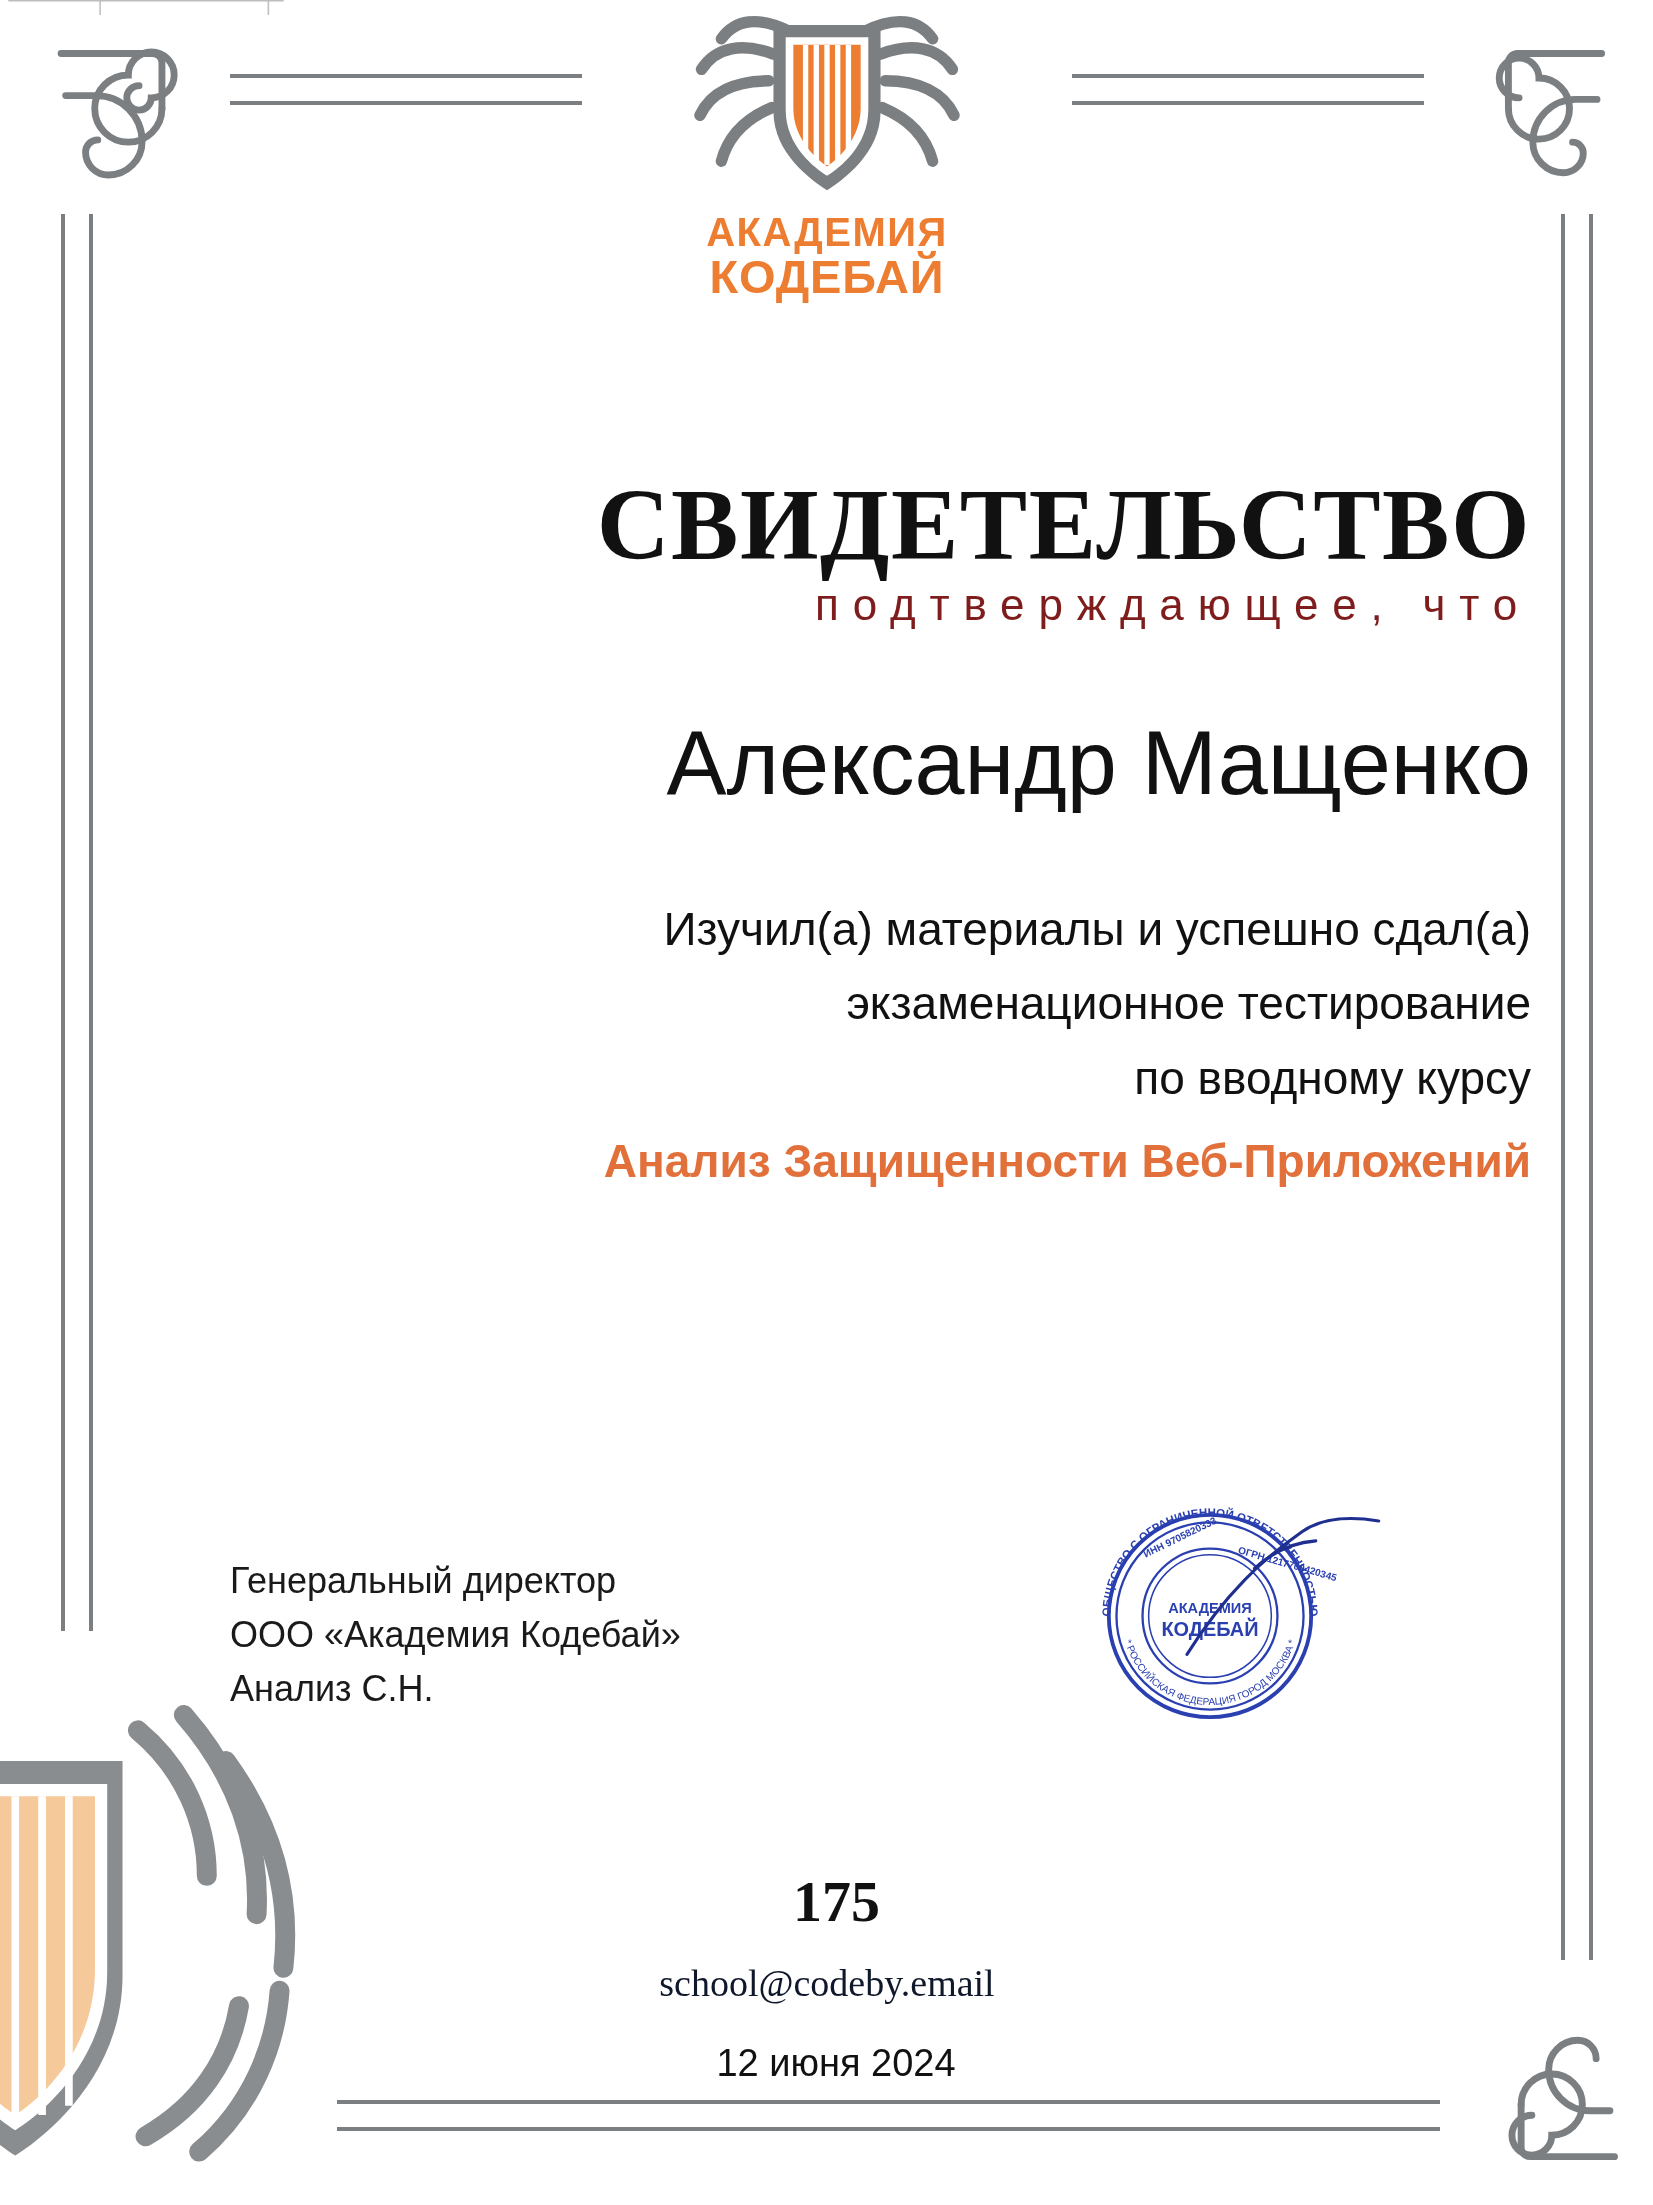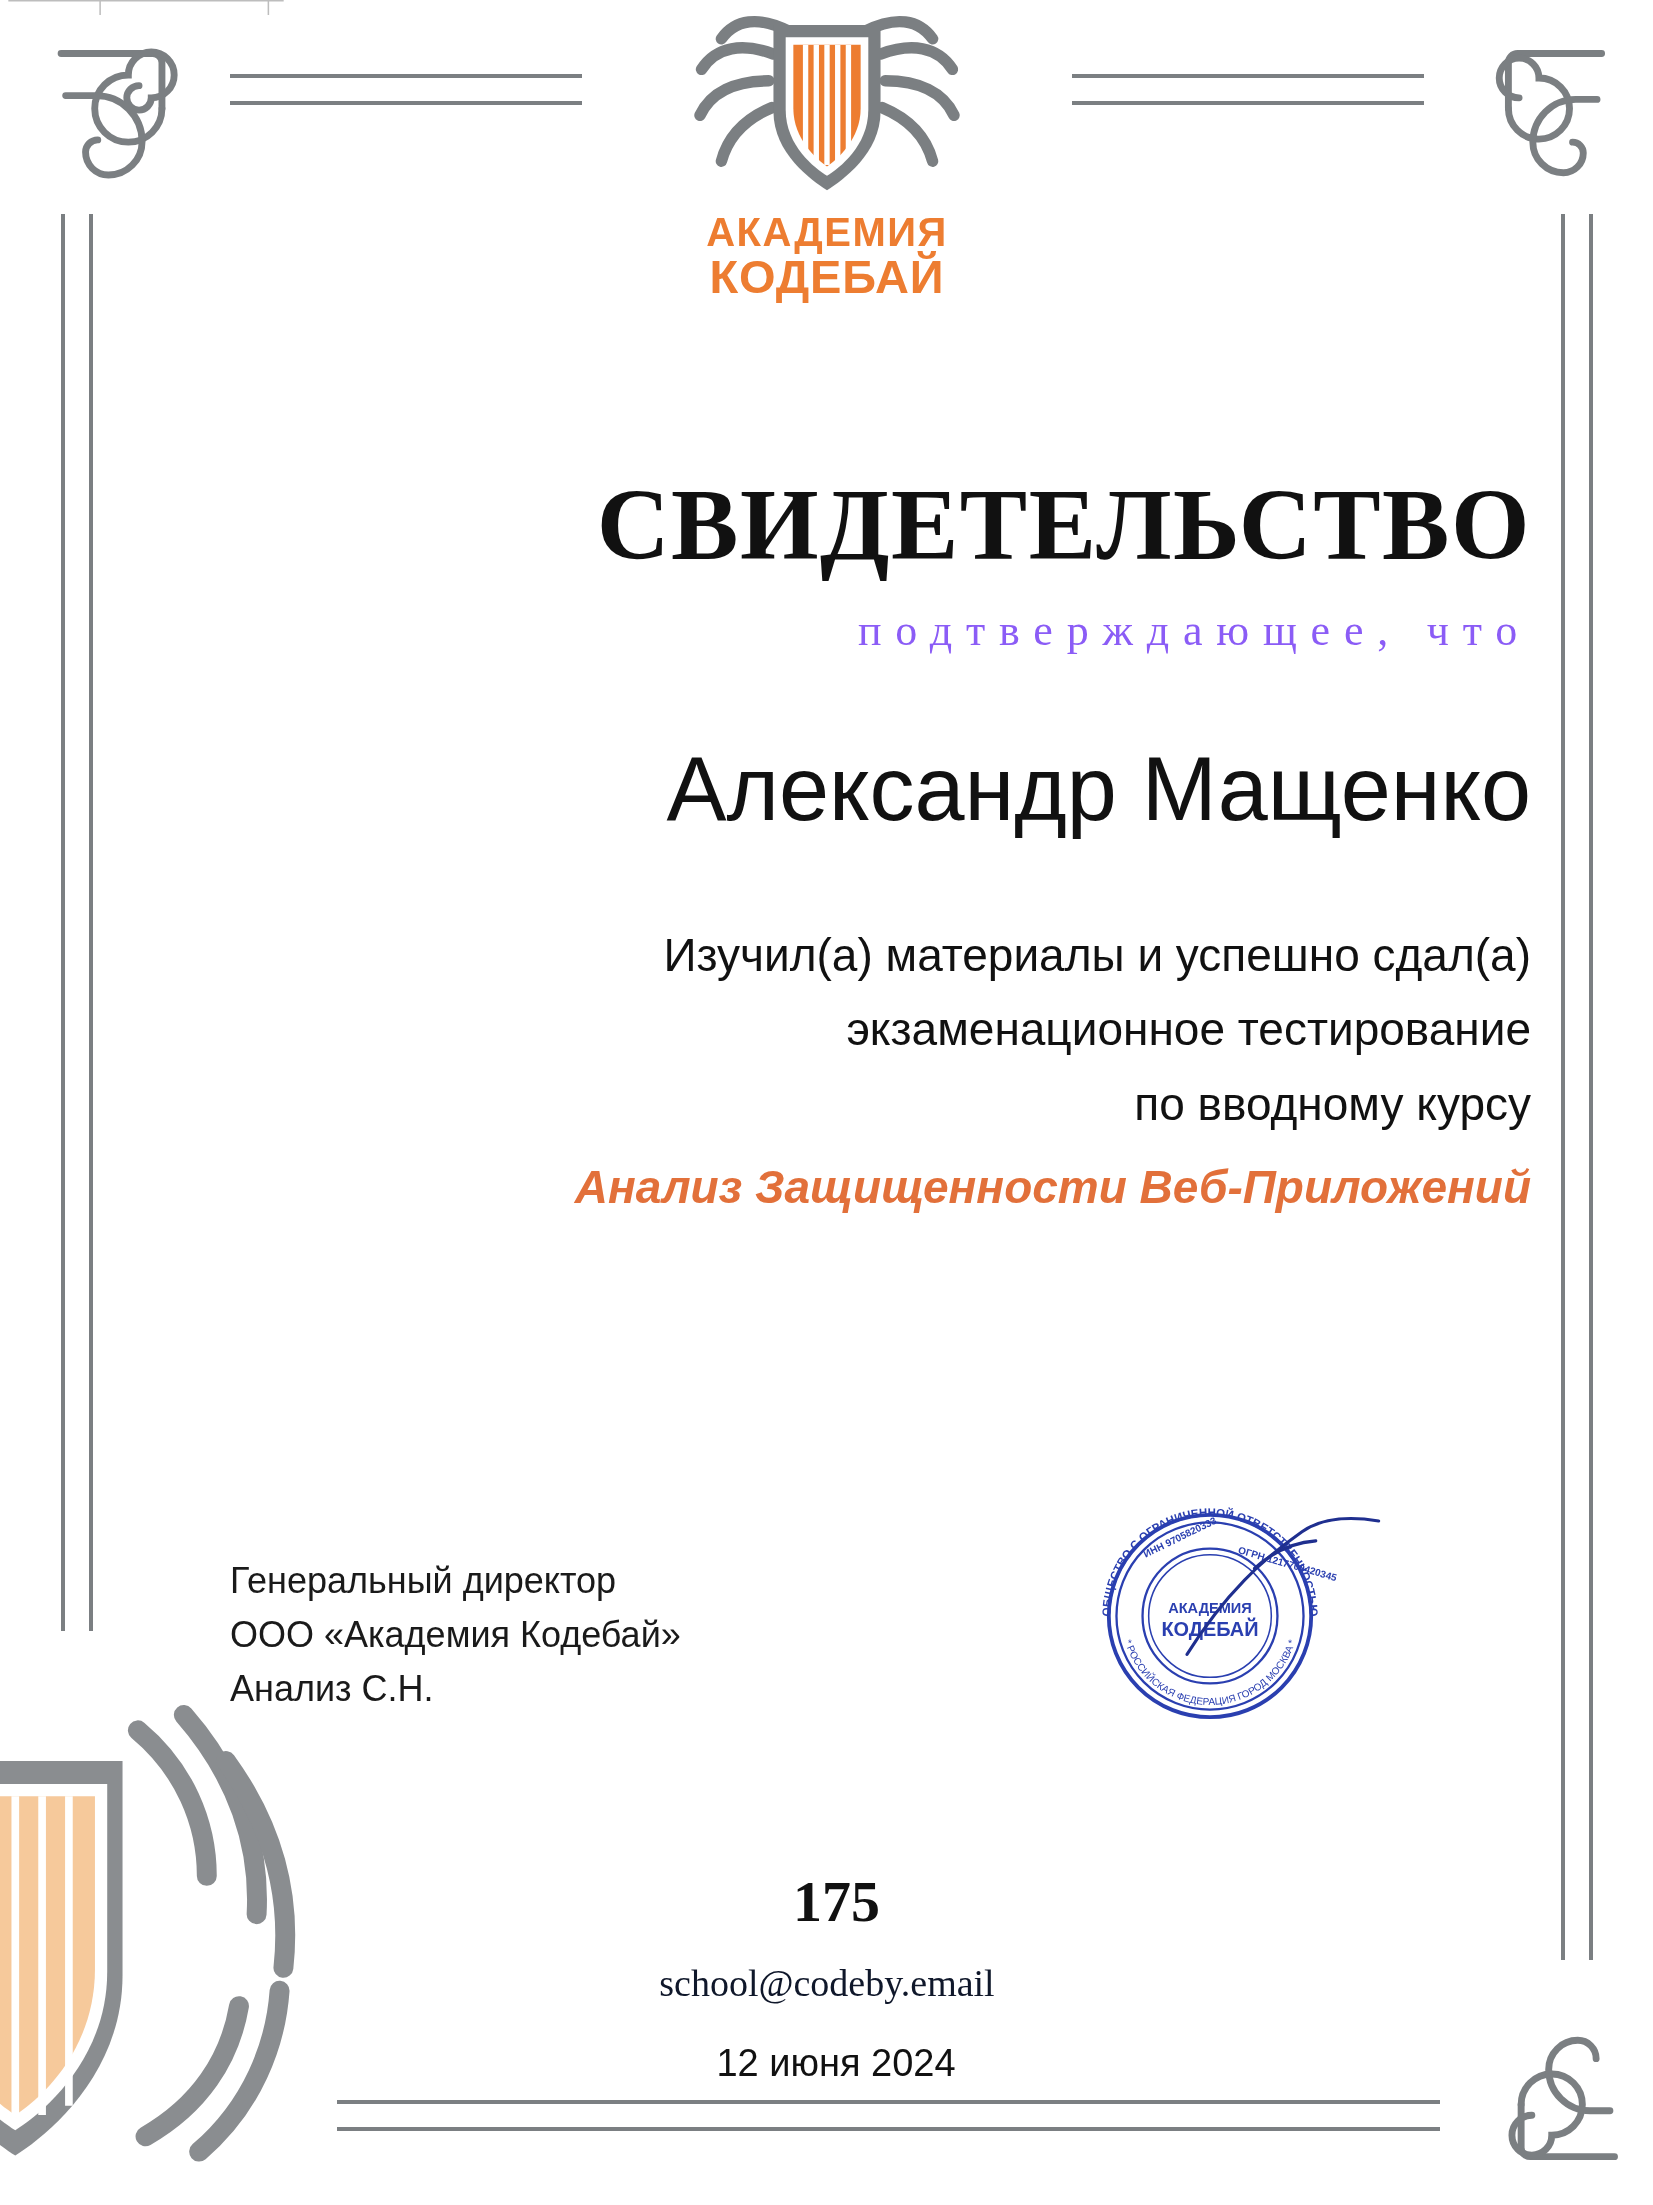--- a/index.html
+++ b/index.html
@@ -95,25 +95,25 @@
   }
   .title {
     font-family: "Liberation Serif", serif;
     font-weight: bold;
     font-size: 101px;
     letter-spacing: 1.5px;
     color: #111;
     line-height: 1;
   }
   .subtitle {
-    margin-top: 29px;
-    font-family: Liberation Serif, serif;
+    margin-top: 4px;
+    font-family: Liberation Sans, sans-serif;
     font-size: 44px;
     letter-spacing: 13.8px;
-    color: #8b5cf6;
+    color: #7f1d1d;
   }
   .recipient {
     margin-top: 86px;
     font-family: "Liberation Sans", sans-serif;
     font-size: 90px;
     color: #111;
     line-height: 1.05;
   }
   .para {
     margin-top: 81px;
@@ -122,21 +122,20 @@
     color: #111;
     line-height: 1.62;
   }
   .course {
     margin-top: 17px;
     font-family: "Liberation Sans", sans-serif;
     font-weight: bold;
     font-size: 46px;
     color: #E2703A;
     line-height: 1.3;
-    font-style: italic;
   }
 
   
   .signatory {
     position: absolute;
     left: 230px;
     top: 1554px;
     text-align: left;
     font-family: "Liberation Sans", sans-serif;
     font-size: 36px;

